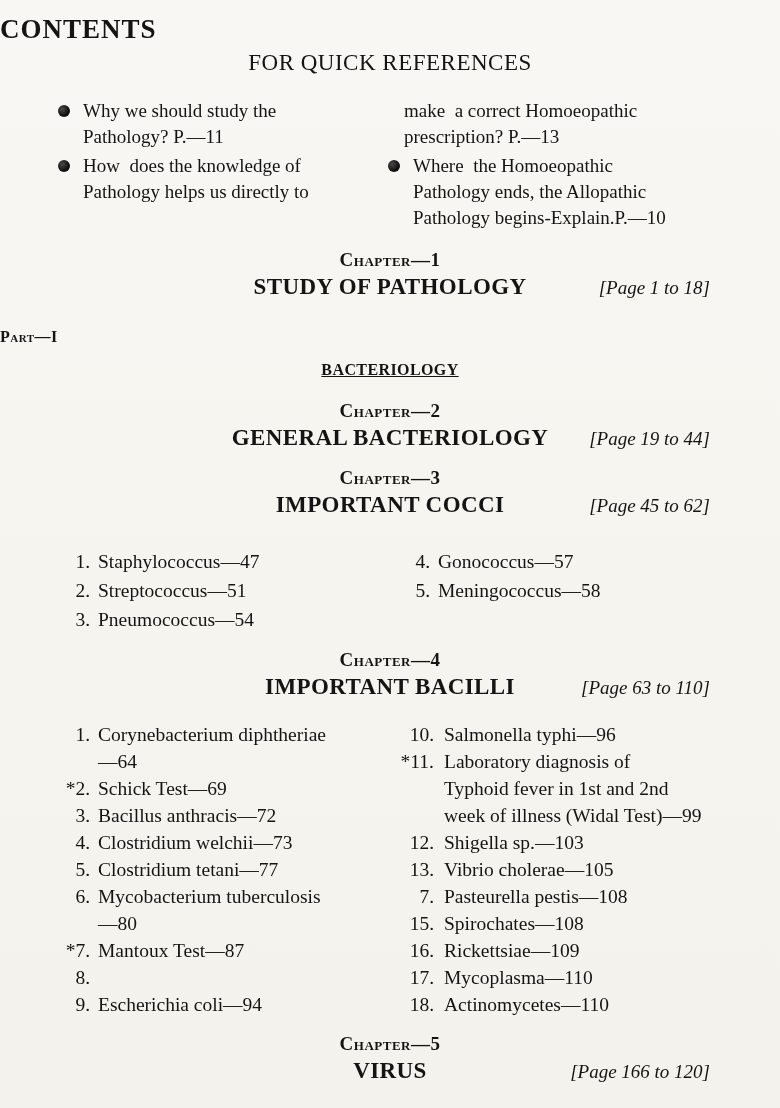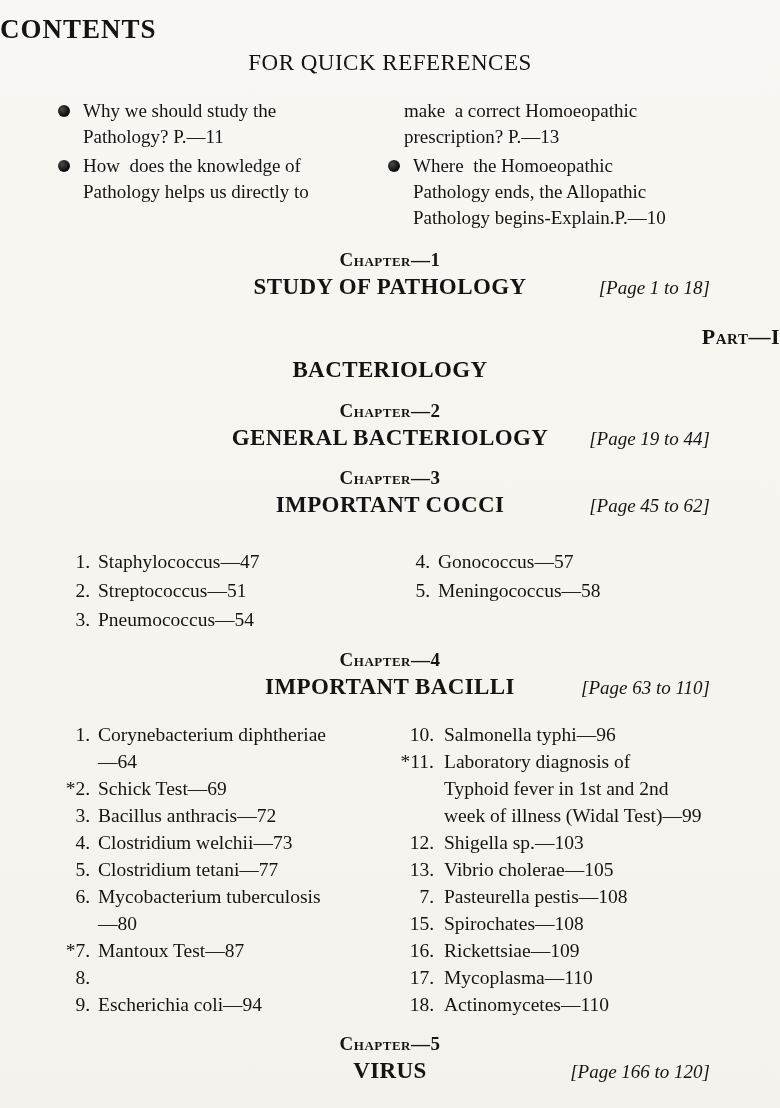--- a/index.html
+++ b/index.html
@@ -55,35 +55,36 @@
   .chapter-label {
     text-align: center;
     font-weight: bold;
     font-variant: small-caps;
     font-size: 19px;
     letter-spacing: 0.5px;
     line-height: 24px;
     margin-top: 14px;
   }
   .part-label {
-    text-align: right;
+    text-align: left;
     font-weight: bold;
     font-variant: small-caps;
-    font-size: 22px;
+    font-size: 16px;
     letter-spacing: 0.5px;
     line-height: 28px;
     margin-top: 20px;
   }
   .part-title {
     text-align: center;
     font-weight: bold;
-    font-size: 23px;
+    font-size: 16px;
     letter-spacing: 0.4px;
     line-height: 30px;
     margin-top: 4px;
+    text-decoration: underline;
   }
   .chapter-row {
     display: grid;
     grid-template-columns: 1fr auto 1fr;
     align-items: baseline;
     margin-top: 0;
     line-height: 30px;
   }
   .chapter-title {
     grid-column: 2;

